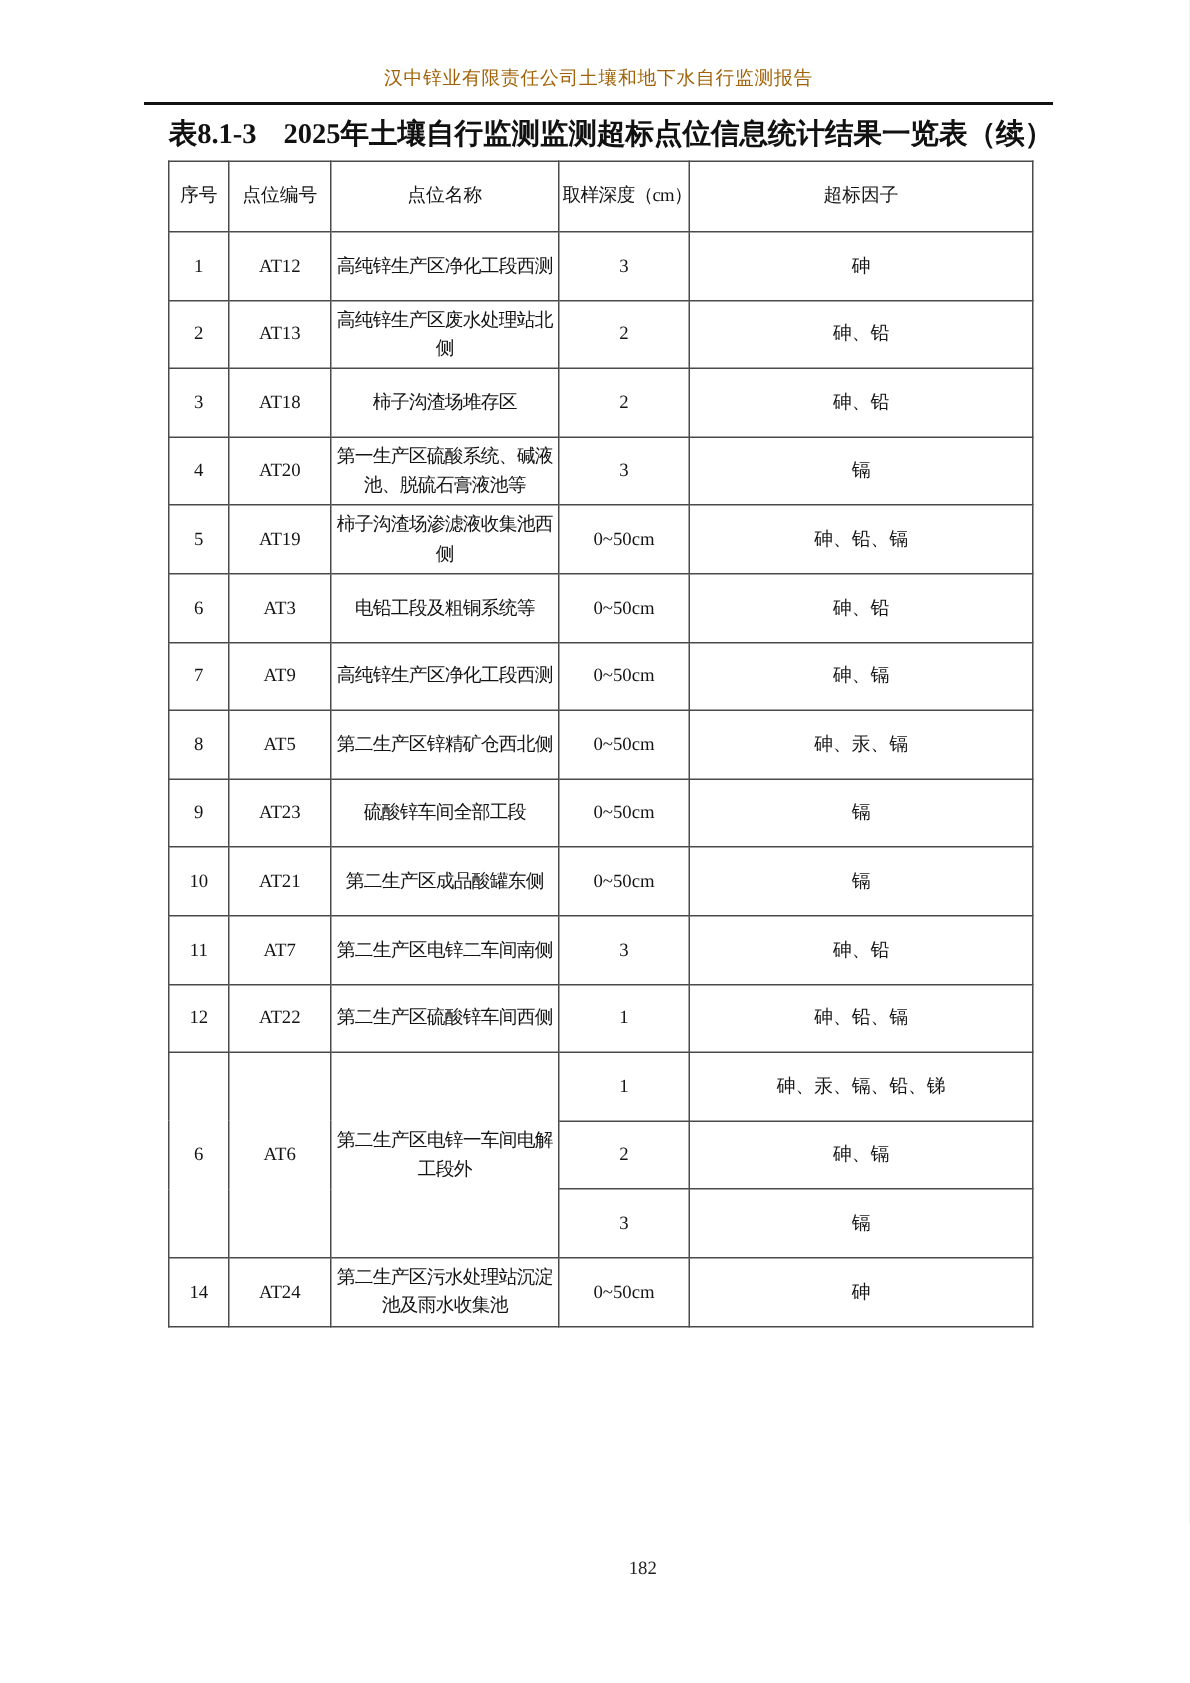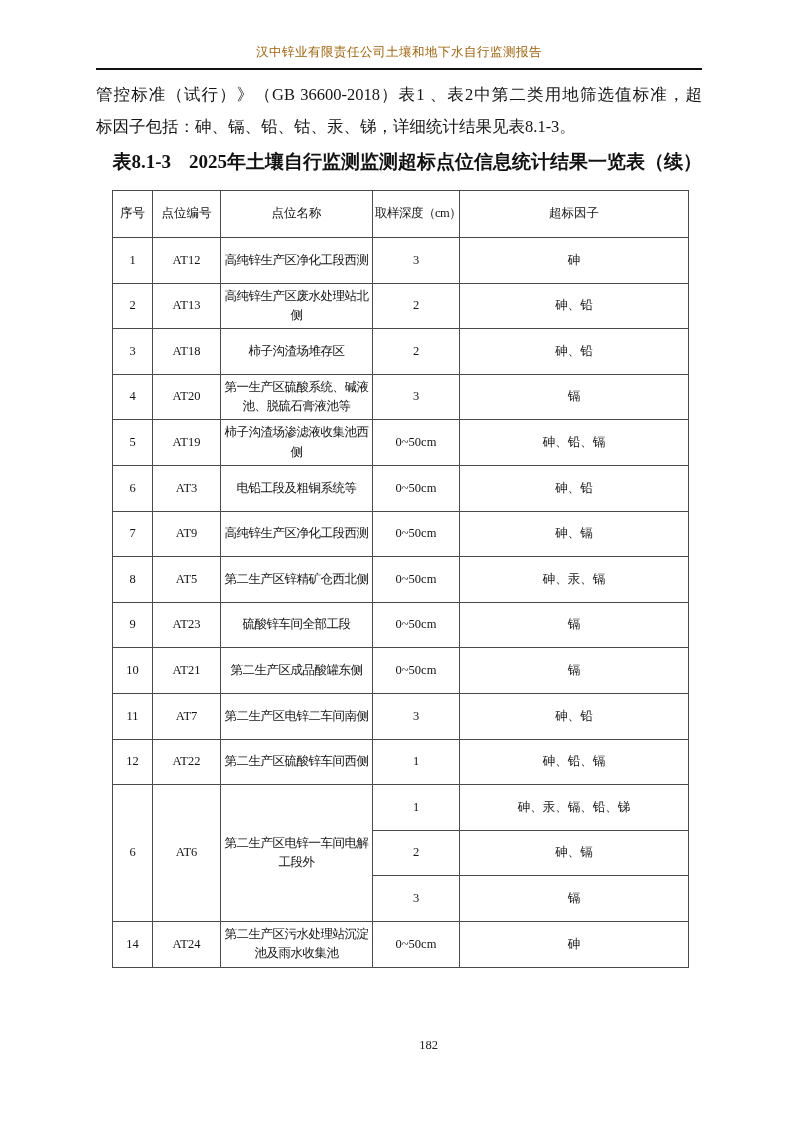--- a/index.html
+++ b/index.html
@@ -30,21 +30,21 @@
     font-weight:bold;
     font-size:19px;
     color:#111;
     padding-left:2px;
   }
   .caption-label{margin-right:18px;}
   table.tbl{
     border-collapse:collapse;
     table-layout:fixed;
     margin-left:16px;
-    margin-top:15px;
+    margin-top:5px;
     width:576px;
   }
   .tbl th,.tbl td{
     border:1px solid #4a4a4a;
     text-align:center;
     vertical-align:middle;
     font-size:12.5px;
     font-weight:normal;
     color:#141414;
     padding:1px 2px;
@@ -64,24 +64,20 @@
   }
 </style>
 </head>
 <body>
 
 <div class="page">
   <div class="content">
 
     <div class="doc-header">汉中锌业有限责任公司土壤和地下水自行监测报告</div>
 
-    <div class="paragraph">
-      <div class="para-line1">管控标准（试行）》（GB 36600-2018）表1 、表2中第二类用地筛选值标准，超</div>
-      <div class="para-line2">标因子包括：砷、镉、铅、钴、汞、锑，详细统计结果见表8.1-3。</div>
-    </div>
 
     <div class="table-caption">
       <span class="caption-label">表8.1-3</span><span>2025年土壤自行监测监测超标点位信息统计结果一览表（续）</span>
     </div>
 
     <table class="tbl">
       <colgroup>
         <col style="width:40px">
           <col style="width:68px">
           <col style="width:152px">

